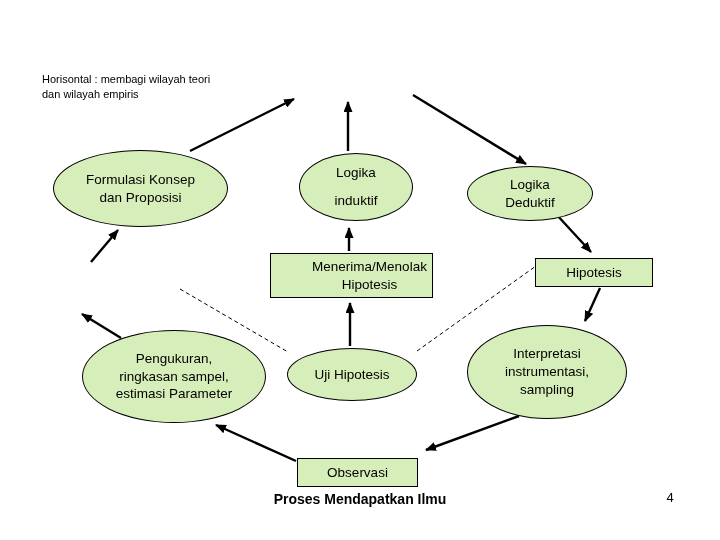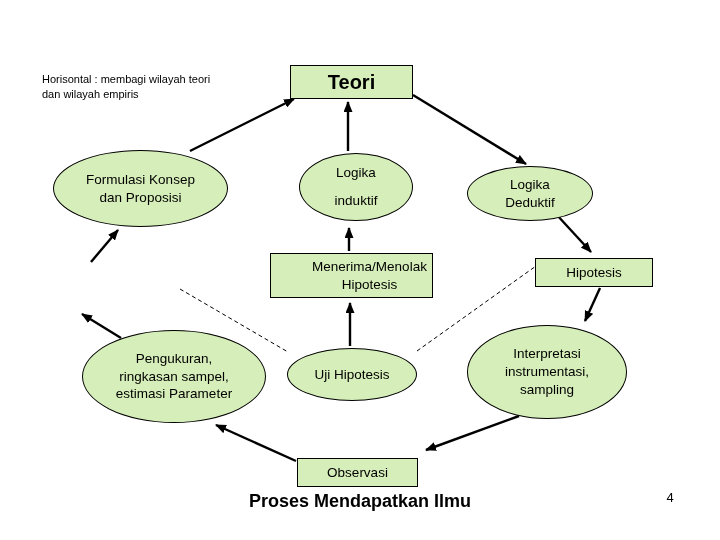--- a/index.html
+++ b/index.html
@@ -23,21 +23,21 @@
     white-space:pre-line;
   }
   .ellipse{border-radius:50%;}
   .teori{font-size:20px;font-weight:bold;}
   .wide-gap{line-height:2.05;}
   .caption{
     position:absolute;font-size:11px;line-height:1.35;white-space:pre-line;
   }
   .slide-title{
     position:absolute;left:180px;top:491px;width:360px;text-align:center;
-    font-size:18px;font-weight:bold;
+    font-size:14px;font-weight:bold;
   }
   .page-number{position:absolute;left:655px;top:490px;width:30px;font-size:13px;text-align:center;}
   svg.overlay{position:absolute;left:0;top:0;width:720px;height:540px;pointer-events:none;}
 </style>
 </head>
 <body>
 
 <div class="stage">
 
   <svg class="overlay" viewBox="0 0 720 540">
@@ -59,21 +59,20 @@
     <line x1="349" y1="251" x2="349" y2="228" stroke="#000" stroke-width="2.4" marker-end="url(#ah)"></line>
     <line x1="350" y1="346" x2="350" y2="303" stroke="#000" stroke-width="2.4" marker-end="url(#ah)"></line>
 
     <line x1="180" y1="289" x2="288" y2="352" stroke="#000" stroke-width="1" stroke-dasharray="4 3"></line>
     <line x1="417" y1="351" x2="536" y2="266" stroke="#000" stroke-width="1" stroke-dasharray="4 3"></line>
   </svg>
 
   <div class="caption" style="left:42px;top:72px;width:235px;">Horisontal : membagi wilayah teori
 dan wilayah empiris</div>
 
-  <div class="node teori" style="left:290px;top:65px;width:123px;height:34px;">Teori</div>
   <div class="node" style="left:270px;top:253px;width:163px;height:45px;padding-left:36px;">Menerima/Menolak
 Hipotesis</div>
   <div class="node" style="left:535px;top:258px;width:118px;height:29px;">Hipotesis</div>
   <div class="node ellipse" style="left:53px;top:150px;width:175px;height:77px;">Formulasi Konsep
 dan Proposisi</div>
 
   <div class="node" style="left:297px;top:458px;width:121px;height:29px;">Observasi</div>
   <div class="node ellipse wide-gap" style="left:299px;top:153px;width:114px;height:68px;">Logika
 induktif</div>
   <div class="node ellipse" style="left:467px;top:166px;width:126px;height:55px;">Logika

